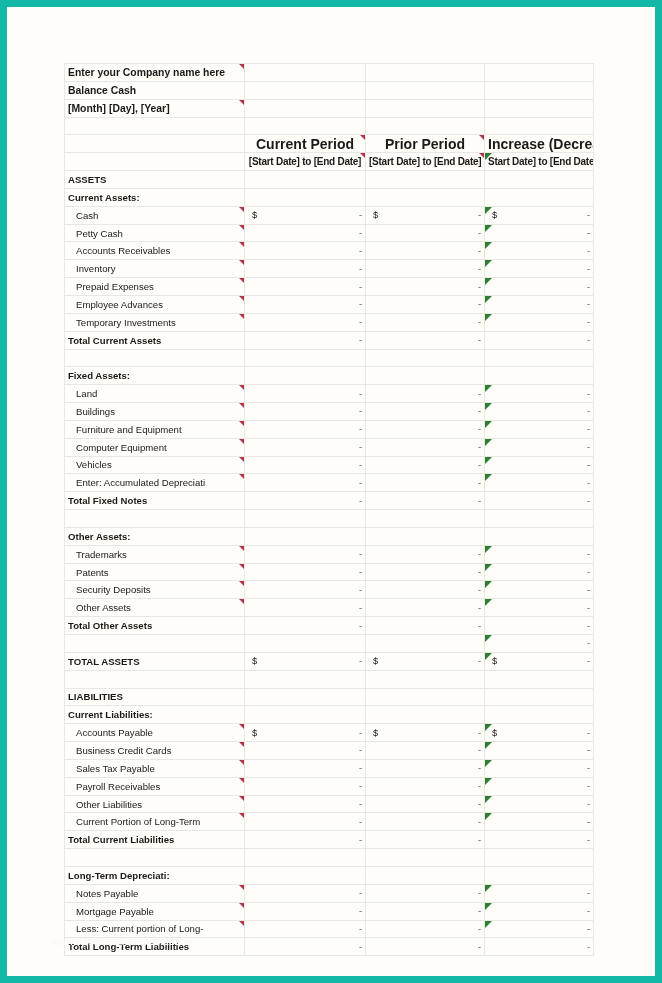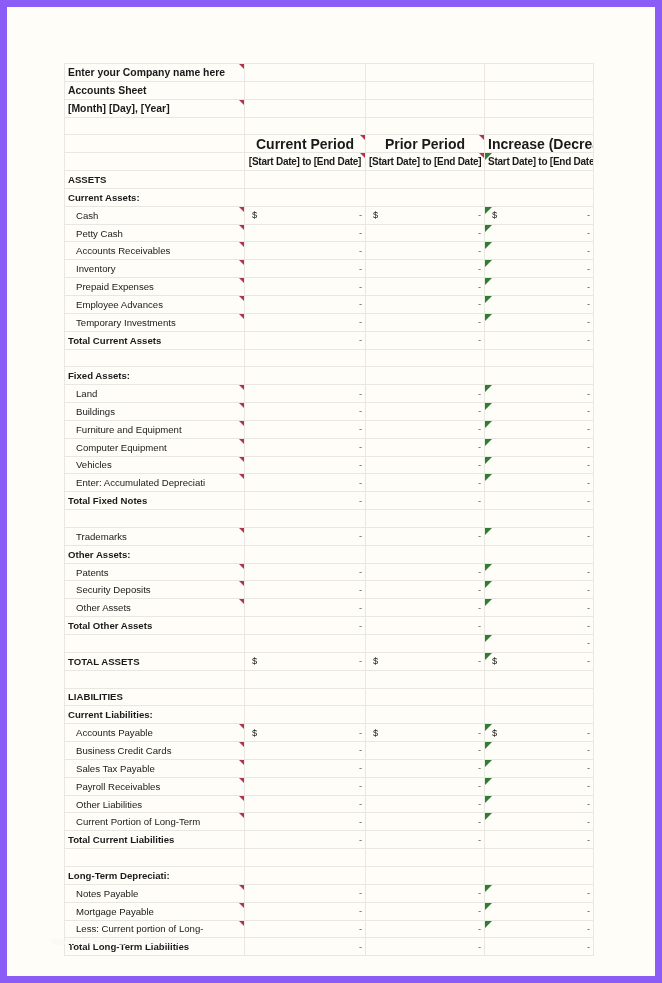--- a/index.html
+++ b/index.html
@@ -10,21 +10,21 @@
   body {
     width: 662px;
     height: 983px;
     background: #ffffff;
     font-family: "Liberation Sans", sans-serif;
     overflow: hidden;
   }
   #page-frame {
     position: absolute;
     inset: 0;
-    border: 7px solid #8b5cf6;
+    border: 7px solid #14b8a6;
     box-sizing: border-box;
     background: #fffefb;
   }
   #page-inner {
     position: absolute;
     inset: 0;
     background: #fffdf8;
   }
   #sheet {
     position: absolute;
@@ -145,21 +145,21 @@
             <col class="c-inc">
         </colgroup>
         <tbody id="tbody">
             <tr>
               <td class="title cmt-red"><span>Enter your Company name here</span></td>
               <td class="num"></td>
               <td class="num"></td>
               <td class="num"></td>
             </tr>
             <tr>
-              <td class="title"><span>Accounts Sheet</span></td>
+              <td class="title"><span>Balance Cash</span></td>
               <td class="num"></td>
               <td class="num"></td>
               <td class="num"></td>
             </tr>
             <tr>
               <td class="title cmt-red"><span>[Month] [Day], [Year]</span></td>
               <td class="num"></td>
               <td class="num"></td>
               <td class="num"></td>
             </tr>
@@ -295,30 +295,30 @@
               <td class="num"><span class="dash">-</span></td>
               <td class="num"><span class="dash">-</span></td>
             </tr>
             <tr class="spacer">
               <td class="label"></td>
               <td class="num"></td>
               <td class="num"></td>
               <td class="num"></td>
             </tr>
             <tr>
+              <td class="label bold"><span>Other Assets:</span></td>
+              <td class="num"></td>
+              <td class="num"></td>
+              <td class="num"></td>
+            </tr>
+            <tr>
               <td class="label indent cmt-red"><span>Trademarks</span></td>
               <td class="num"><span class="dash">-</span></td>
               <td class="num"><span class="dash">-</span></td>
               <td class="num cmt-green"><span class="dash">-</span></td>
-            </tr>
-            <tr>
-              <td class="label bold"><span>Other Assets:</span></td>
-              <td class="num"></td>
-              <td class="num"></td>
-              <td class="num"></td>
             </tr>
             <tr>
               <td class="label indent cmt-red"><span>Patents</span></td>
               <td class="num"><span class="dash">-</span></td>
               <td class="num"><span class="dash">-</span></td>
               <td class="num cmt-green"><span class="dash">-</span></td>
             </tr>
             <tr>
               <td class="label indent cmt-red"><span>Security Deposits</span></td>
               <td class="num"><span class="dash">-</span></td>

